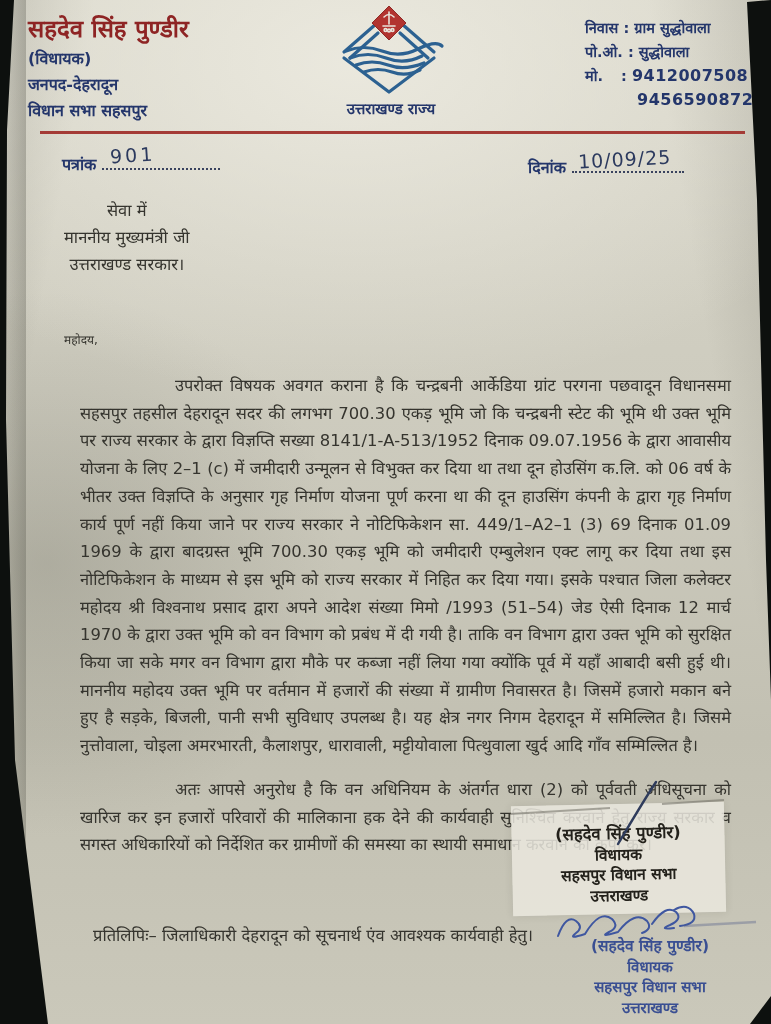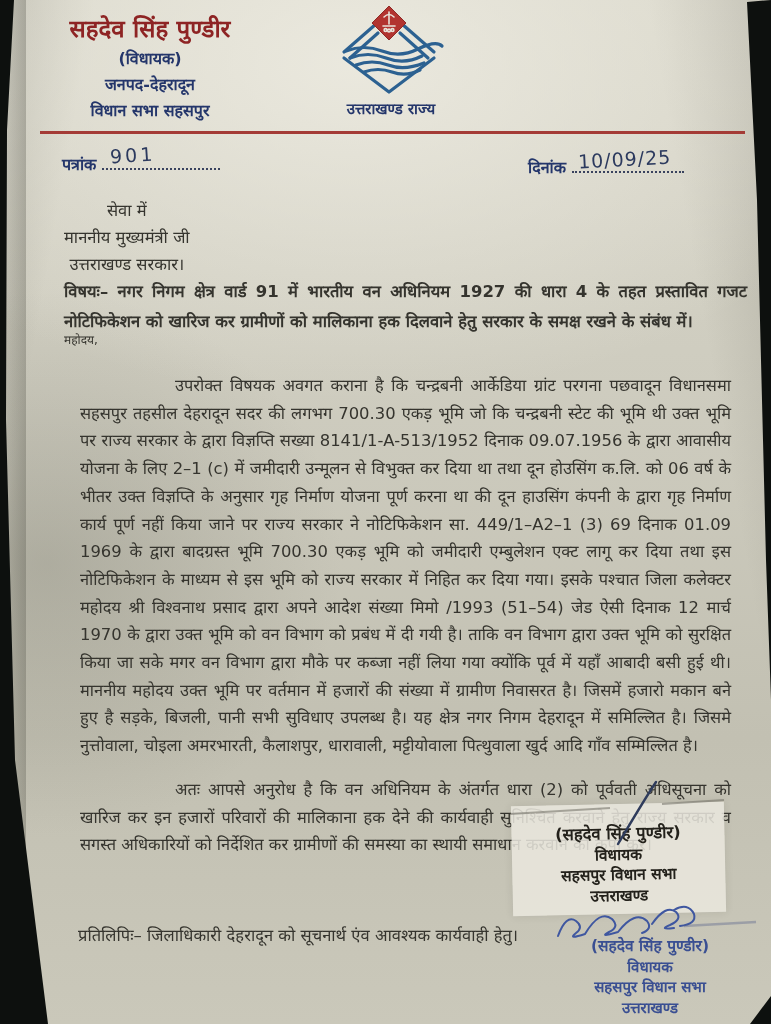--- a/index.html
+++ b/index.html
@@ -11,21 +11,21 @@
       radial-gradient(55% 38% at 6% 55%, rgba(98,98,86,0.26) 0%, rgba(98,98,86,0) 70%),
       linear-gradient(100deg, rgba(110,109,97,0.30) 0%, rgba(0,0,0,0) 10%),
       linear-gradient(260deg, rgba(105,103,92,0.28) 0%, rgba(0,0,0,0) 13%),
       linear-gradient(180deg, #d8d6c9 0%, #ceccbf 38%, #c2c0b2 72%, #cac8ba 100%);
   }
   .crease-right{position:absolute;top:0;left:726;width:26px;height:100%;
     background:linear-gradient(90deg, rgba(0,0,0,0), rgba(72,72,62,0.30));}
   .edges{position:absolute;inset:0;pointer-events:none;z-index:9;}
 
   
-  .hdr-left{position:absolute;left:28px;top:14px;width:244px;text-align:center;}
+  .hdr-left{position:absolute;left:28px;top:14px;width:244px;text-align:left;}
   .mp-name{font-size:24px;font-weight:bold;color:#8e2424;line-height:30px;}
   .hdr-sub{font-size:16px;font-weight:bold;color:#24366b;line-height:23px;margin-top:3px;}
   .hdr-logo{position:absolute;left:330px;top:2px;width:122px;text-align:center;}
   .emblem-caption{font-size:15px;font-weight:bold;color:#24366b;margin-top:-2px;}
   .hdr-right{position:absolute;left:585px;top:16px;color:#24366b;font-weight:bold;
              font-size:14.5px;line-height:24px;white-space:nowrap;}
   .hdr-right .num{font-size:16px;letter-spacing:0.5px;}
   .row-mo .lbl{display:inline-block;width:36px;}
   .row-num2{padding-left:52px;}
   .red-line{position:absolute;left:40px;top:131px;width:705px;height:3px;background:#a43b36;}
@@ -49,21 +49,21 @@
                line-height:27.7px;text-align:justify;}
   .letter-body p{margin:16px;text-indent:95px;}
 
   
   .stamp1{position:absolute;left:512px;top:804px;width:205px;padding:20px 4px 8px 4px;
           background:rgba(234,232,222,0.85);transform:rotate(-1.2deg);
           box-shadow:0 0 8px rgba(40,40,30,0.10);text-align:center;
           color:#23211b;font-weight:bold;font-size:15.5px;line-height:20.5px;}
   .stamp1 .l1{font-size:16.5px;}
   .stamp1-marks{position:absolute;left:500px;top:778px;width:230px;height:70px;pointer-events:none;}
-  .copy-line{position:absolute;left:78px;top:923px;font-size:16.5px;text-align:center;}
+  .copy-line{position:absolute;left:93px;top:923px;font-size:16.5px;text-align:center;}
   .sig2{position:absolute;left:552px;top:902px;width:212px;height:40px;}
   .stamp2{position:absolute;left:550px;top:936px;width:200px;text-align:center;
           color:#3a4f92;font-weight:bold;font-size:15px;line-height:20.5px;}
   .stamp2 .l1{font-size:15.5px;}
 </style>
 </head>
 <body>
 
 <div class="stage">
   <div class="paper"></div>
@@ -95,41 +95,46 @@
         <path d="M54,15 q5,-5 10,0"></path>
         <path d="M53,24 h12"></path>
         <circle cx="55.5" cy="28" r="1.4"></circle>
         <circle cx="59" cy="28.5" r="1.4"></circle>
         <circle cx="62.5" cy="28" r="1.4"></circle>
       </g>
     </svg>
     <div class="emblem-caption">उत्तराखण्ड राज्य</div>
   </div>
 
+  <div class="hdr-right">
+    <div><span>निवास :</span> <span>ग्राम सुद्धोवाला</span></div>
+    <div><span>पो.ओ. :</span> <span>सुद्धोवाला</span></div>
+    <div class="row-mo"><span class="lbl">मो.</span><span>:</span> <span class="num">9412007508</span></div>
+    <div class="row-num2 num">9456590872</div>
+  </div>
 
   <div class="red-line"></div>
 
   <div class="patrank">
     <span>पत्रांक</span>
     <span class="dots"></span>
   </div>
   <div class="hand patrank-val">901</div>
   <div class="dinank">
     <span>दिनांक</span>
     <span class="dots"></span>
   </div>
   <div class="hand dinank-val">10/09/25</div>
 
   <div class="recipient txt">
     <div>सेवा में</div>
     <div>माननीय मुख्यमंत्री जी</div>
     <div>उत्तराखण्ड सरकार।</div>
   </div>
 
-  <div class="subject txt">विषयः– नगर निगम क्षेत्र वार्ड 91 में भारतीय वन अधिनियम 1927 की धारा 4 के तहत प्रस्तावित गजट नोटिफिकेशन को खारिज कर ग्रामीणों को मालिकाना हक दिलवाने हेतु सरकार के समक्ष रखने के संबंध में।</div>
   <div class="salutation txt">महोदय,</div>
 
   <div class="letter-body txt">
     <p>उपरोक्त विषयक अवगत कराना है कि चन्द्रबनी आर्केडिया ग्रांट परगना पछवादून विधानसमा सहसपुर तहसील देहरादून सदर की लगभग 700.30 एकड़ भूमि जो कि चन्द्रबनी स्टेट की भूमि थी उक्त भूमि पर राज्य सरकार के द्वारा विज्ञप्ति सख्या 8141/1-A-513/1952 दिनाक 09.07.1956 के द्वारा आवासीय योजना के लिए 2–1 (c) में जमीदारी उन्मूलन से विभुक्त कर दिया था तथा दून होउसिंग क.लि. को 06 वर्ष के भीतर उक्त विज्ञप्ति के अनुसार गृह निर्माण योजना पूर्ण करना था की दून हाउसिंग कंपनी के द्वारा गृह निर्माण कार्य पूर्ण नहीं किया जाने पर राज्य सरकार ने नोटिफिकेशन सा. 449/1–A2–1 (3) 69 दिनाक 01.09 1969 के द्वारा बादग्रस्त भूमि 700.30 एकड़ भूमि को जमीदारी एम्बुलेशन एक्ट लागू कर दिया तथा इस नोटिफिकेशन के माध्यम से इस भूमि को राज्य सरकार में निहित कर दिया गया। इसके पश्चात जिला कलेक्टर महोदय श्री विश्वनाथ प्रसाद द्वारा अपने आदेश संख्या मिमो /1993 (51–54) जेड ऐसी दिनाक 12 मार्च 1970 के द्वारा उक्त भूमि को वन विभाग को प्रबंध में दी गयी है। ताकि वन विभाग द्वारा उक्त भूमि को सुरक्षित किया जा सके मगर वन विभाग द्वारा मौके पर कब्जा नहीं लिया गया क्योंकि पूर्व में यहाँ आबादी बसी हुई थी। माननीय महोदय उक्त भूमि पर वर्तमान में हजारों की संख्या में ग्रामीण निवासरत है। जिसमें हजारो मकान बने हुए है सड़के, बिजली, पानी सभी सुविधाए उपलब्ध है। यह क्षेत्र नगर निगम देहरादून में समिल्लित है। जिसमे नुत्तोवाला, चोइला अमरभारती, कैलाशपुर, धारावाली, मट्टीयोवाला पित्थुवाला खुर्द आदि गाँव सम्मिल्लित है।</p>
     <p>अतः आपसे अनुरोध है कि वन अधिनियम के अंतर्गत धारा (2) को पूर्ववती अधिसूचना को खारिज कर इन हजारों परिवारों की मालिकाना हक देने की कार्यवाही सुनिश्चित करवाने हेतु राज्य सरकार व सगस्त अधिकारियों को निर्देशित कर ग्रामीणों की समस्या का स्थायी समाधान करवाने की कृपा करें।</p>
   </div>
 
   <div class="stamp1">
     <div class="l1">(सहदेव सिंह पुण्डीर)</div>
     <div>विधायक</div>

